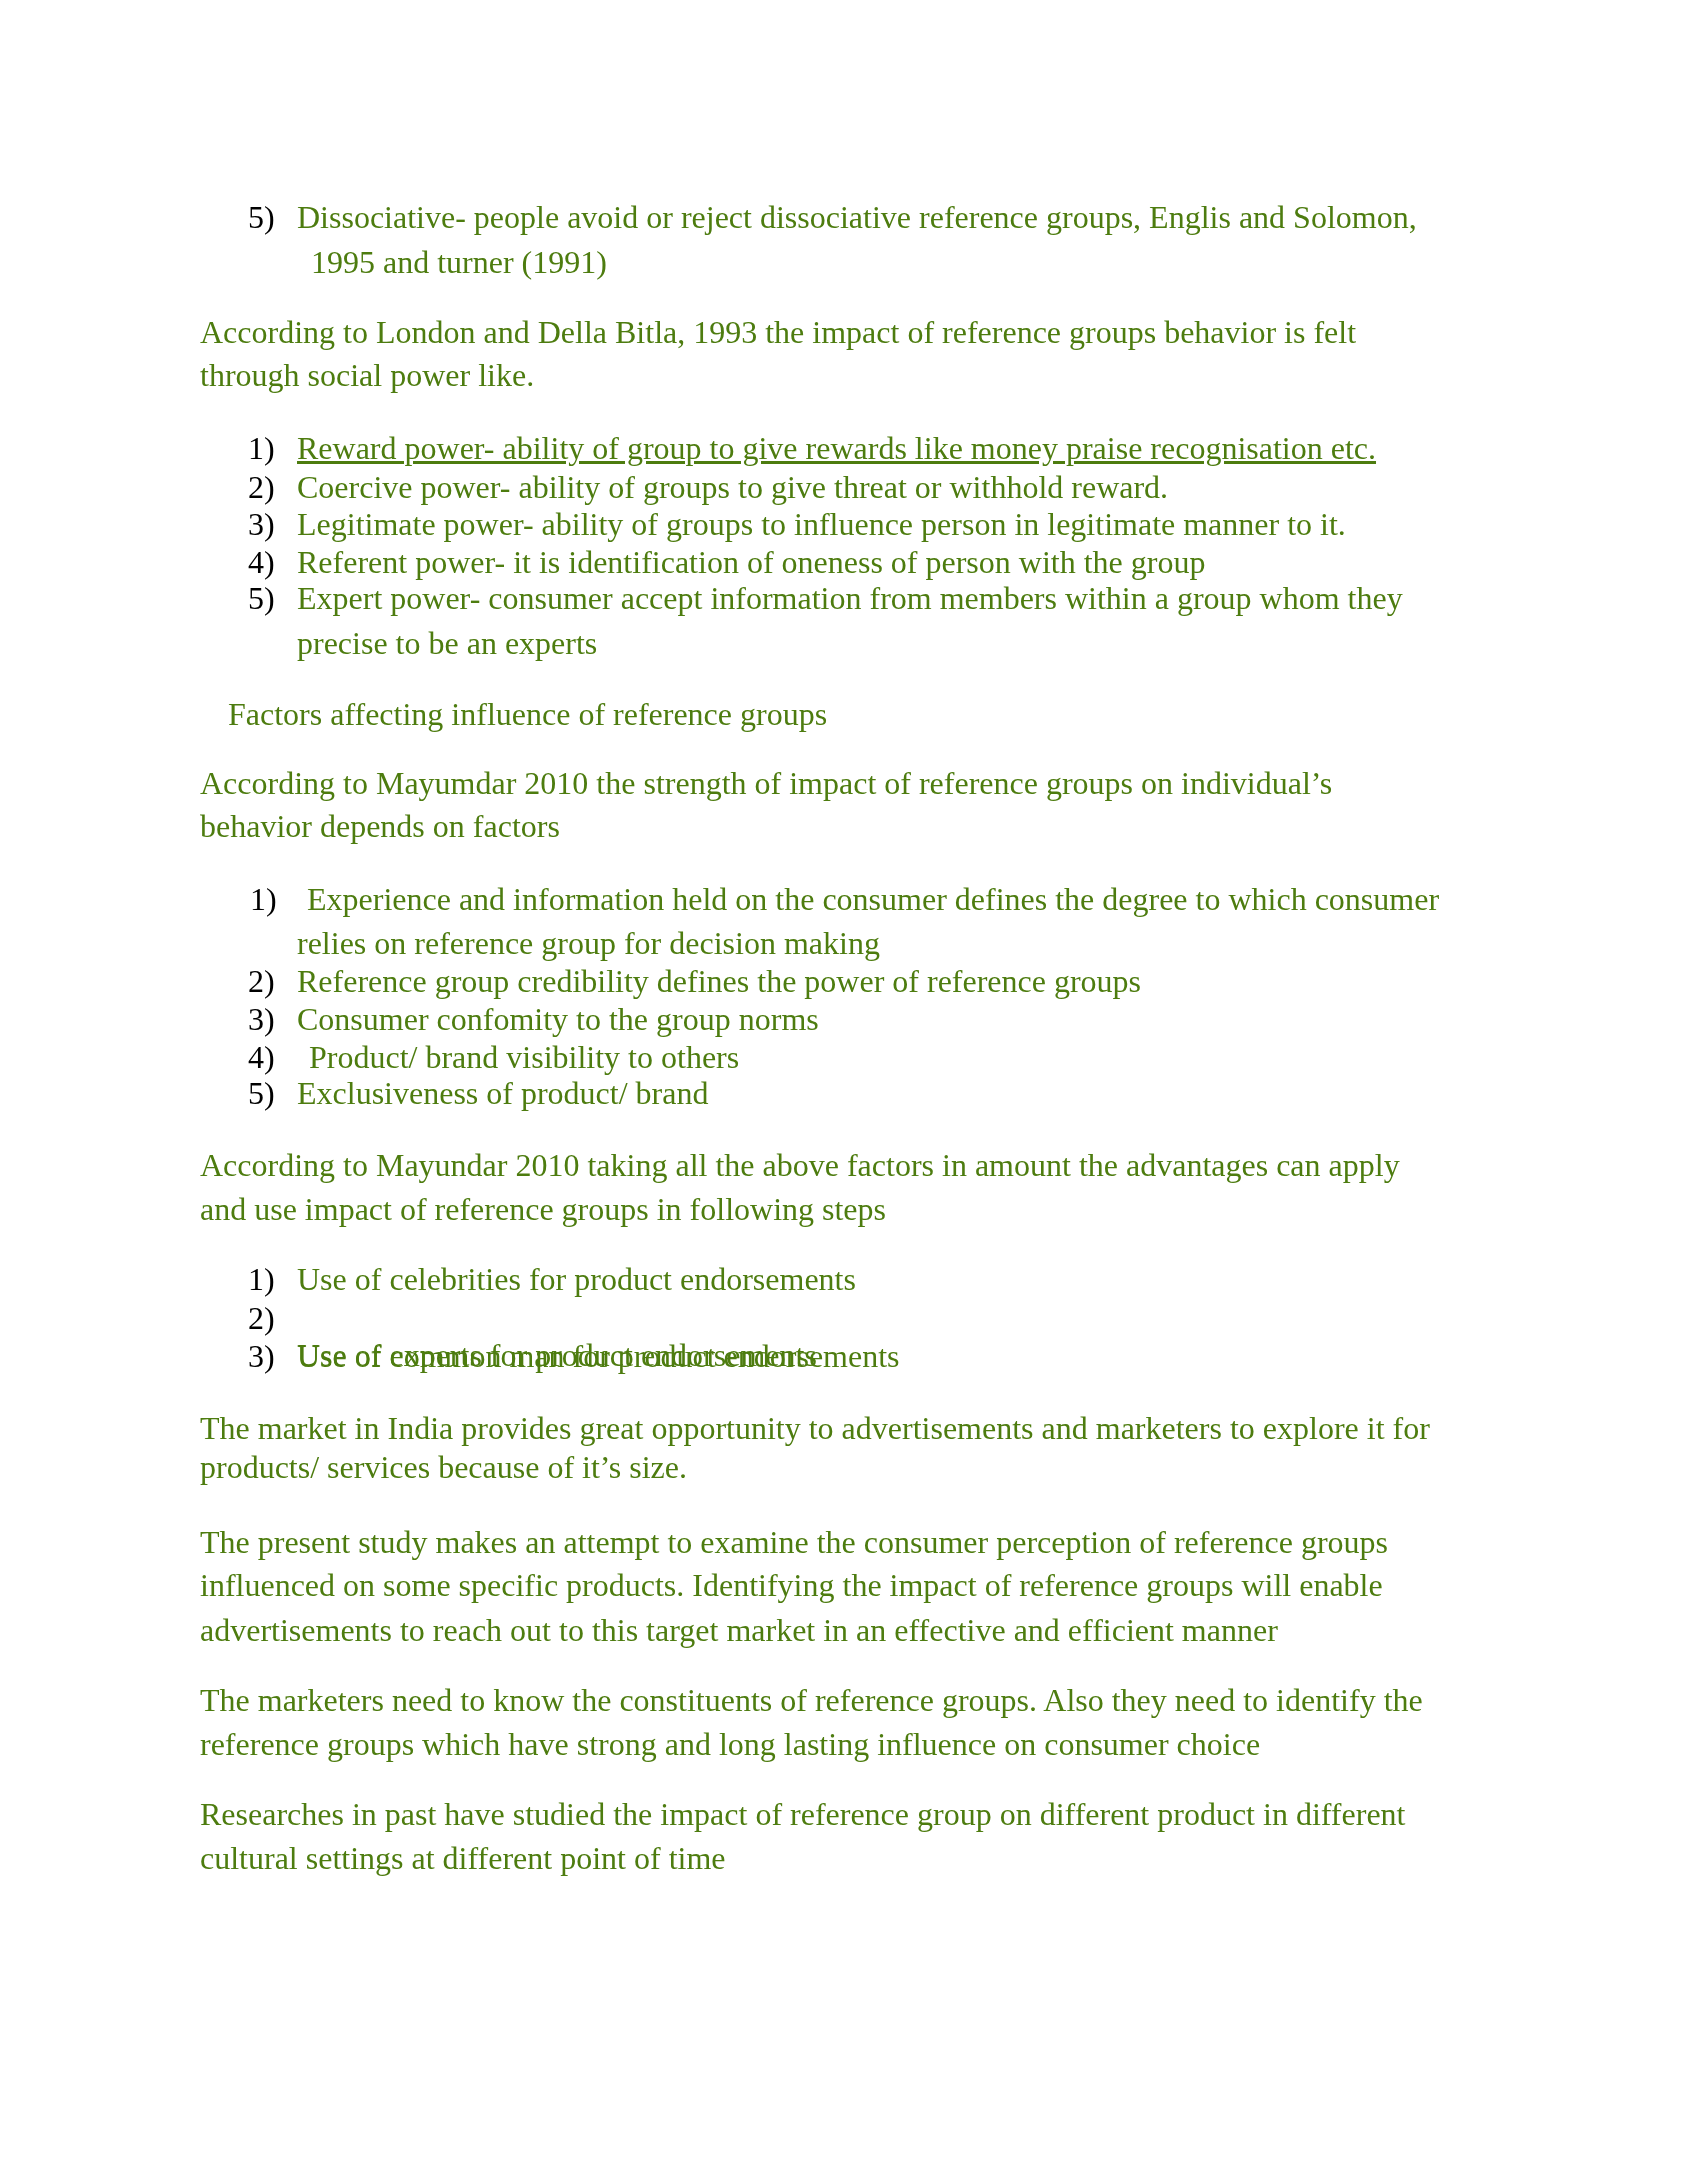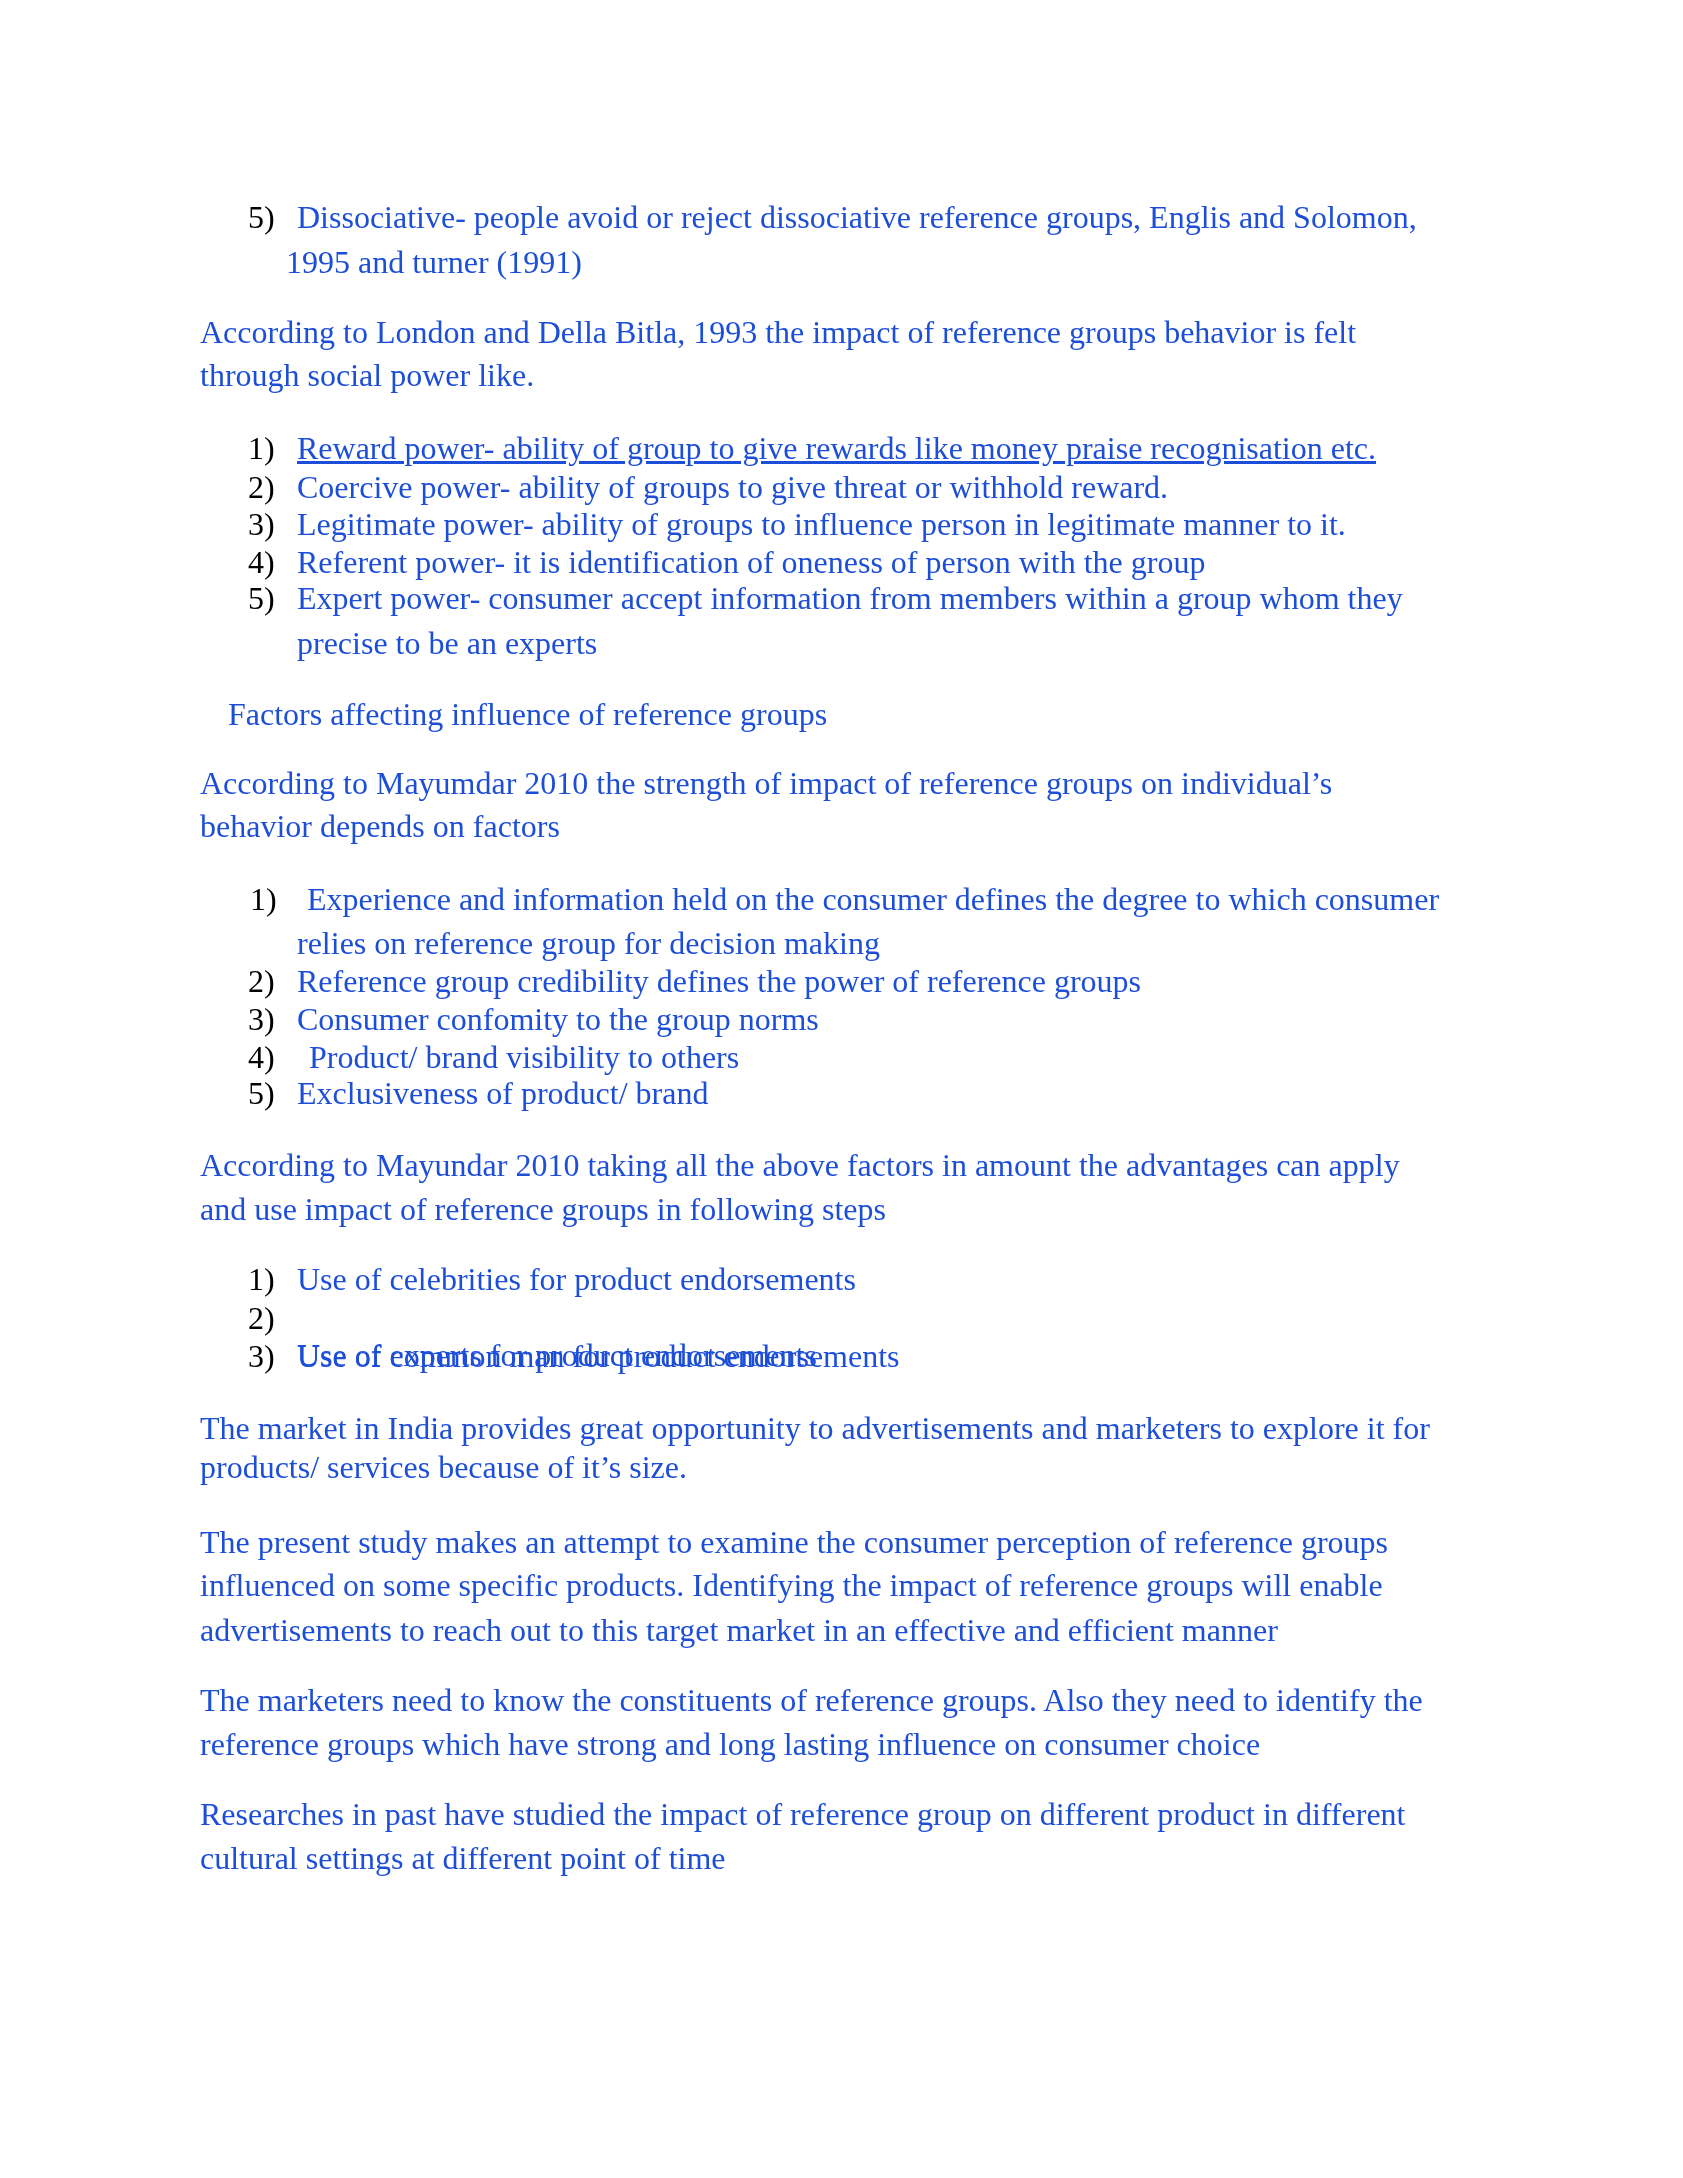--- a/index.html
+++ b/index.html
@@ -22,39 +22,39 @@
     width: 1683px;
     height: 2178px;
     background: #ffffff;
   }
   .line {
     position: absolute;
     font-size: 32px;
     line-height: 32px;
     height: 32px;
     white-space: pre;
-    color: #1d4ed8;
+    color: #4d7c0f;
   }
   .num {
     position: absolute;
     font-size: 32px;
     line-height: 32px;
     height: 32px;
     white-space: pre;
   }
 </style>
 </head>
 <body>
 
 <div class="page">
 
   <div>
     <span class="num" style="left:248px; top:201px;">5)</span>
     <span class="line" style="left:297px; top:201px;">Dissociative- people avoid or reject dissociative reference groups, Englis and Solomon,</span>
-    <span class="line" style="left:286px; top:246px;">1995 and turner (1991)</span>
+    <span class="line" style="left:311px; top:246px;">1995 and turner (1991)</span>
   </div>
 
   <div>
     <span class="line" style="left:200px; top:316px;">According to London and Della Bitla, 1993 the impact of reference groups behavior is felt</span>
     <span class="line" style="left:200px; top:359px;">through social power like.</span>
   </div>
 
   <div>
     <span class="num" style="left:248px; top:432px;">1)</span>
     <span class="line" style="left:297px; top:432px;text-decoration:underline;">Reward power- ability of group to give rewards like money praise recognisation etc.</span>

